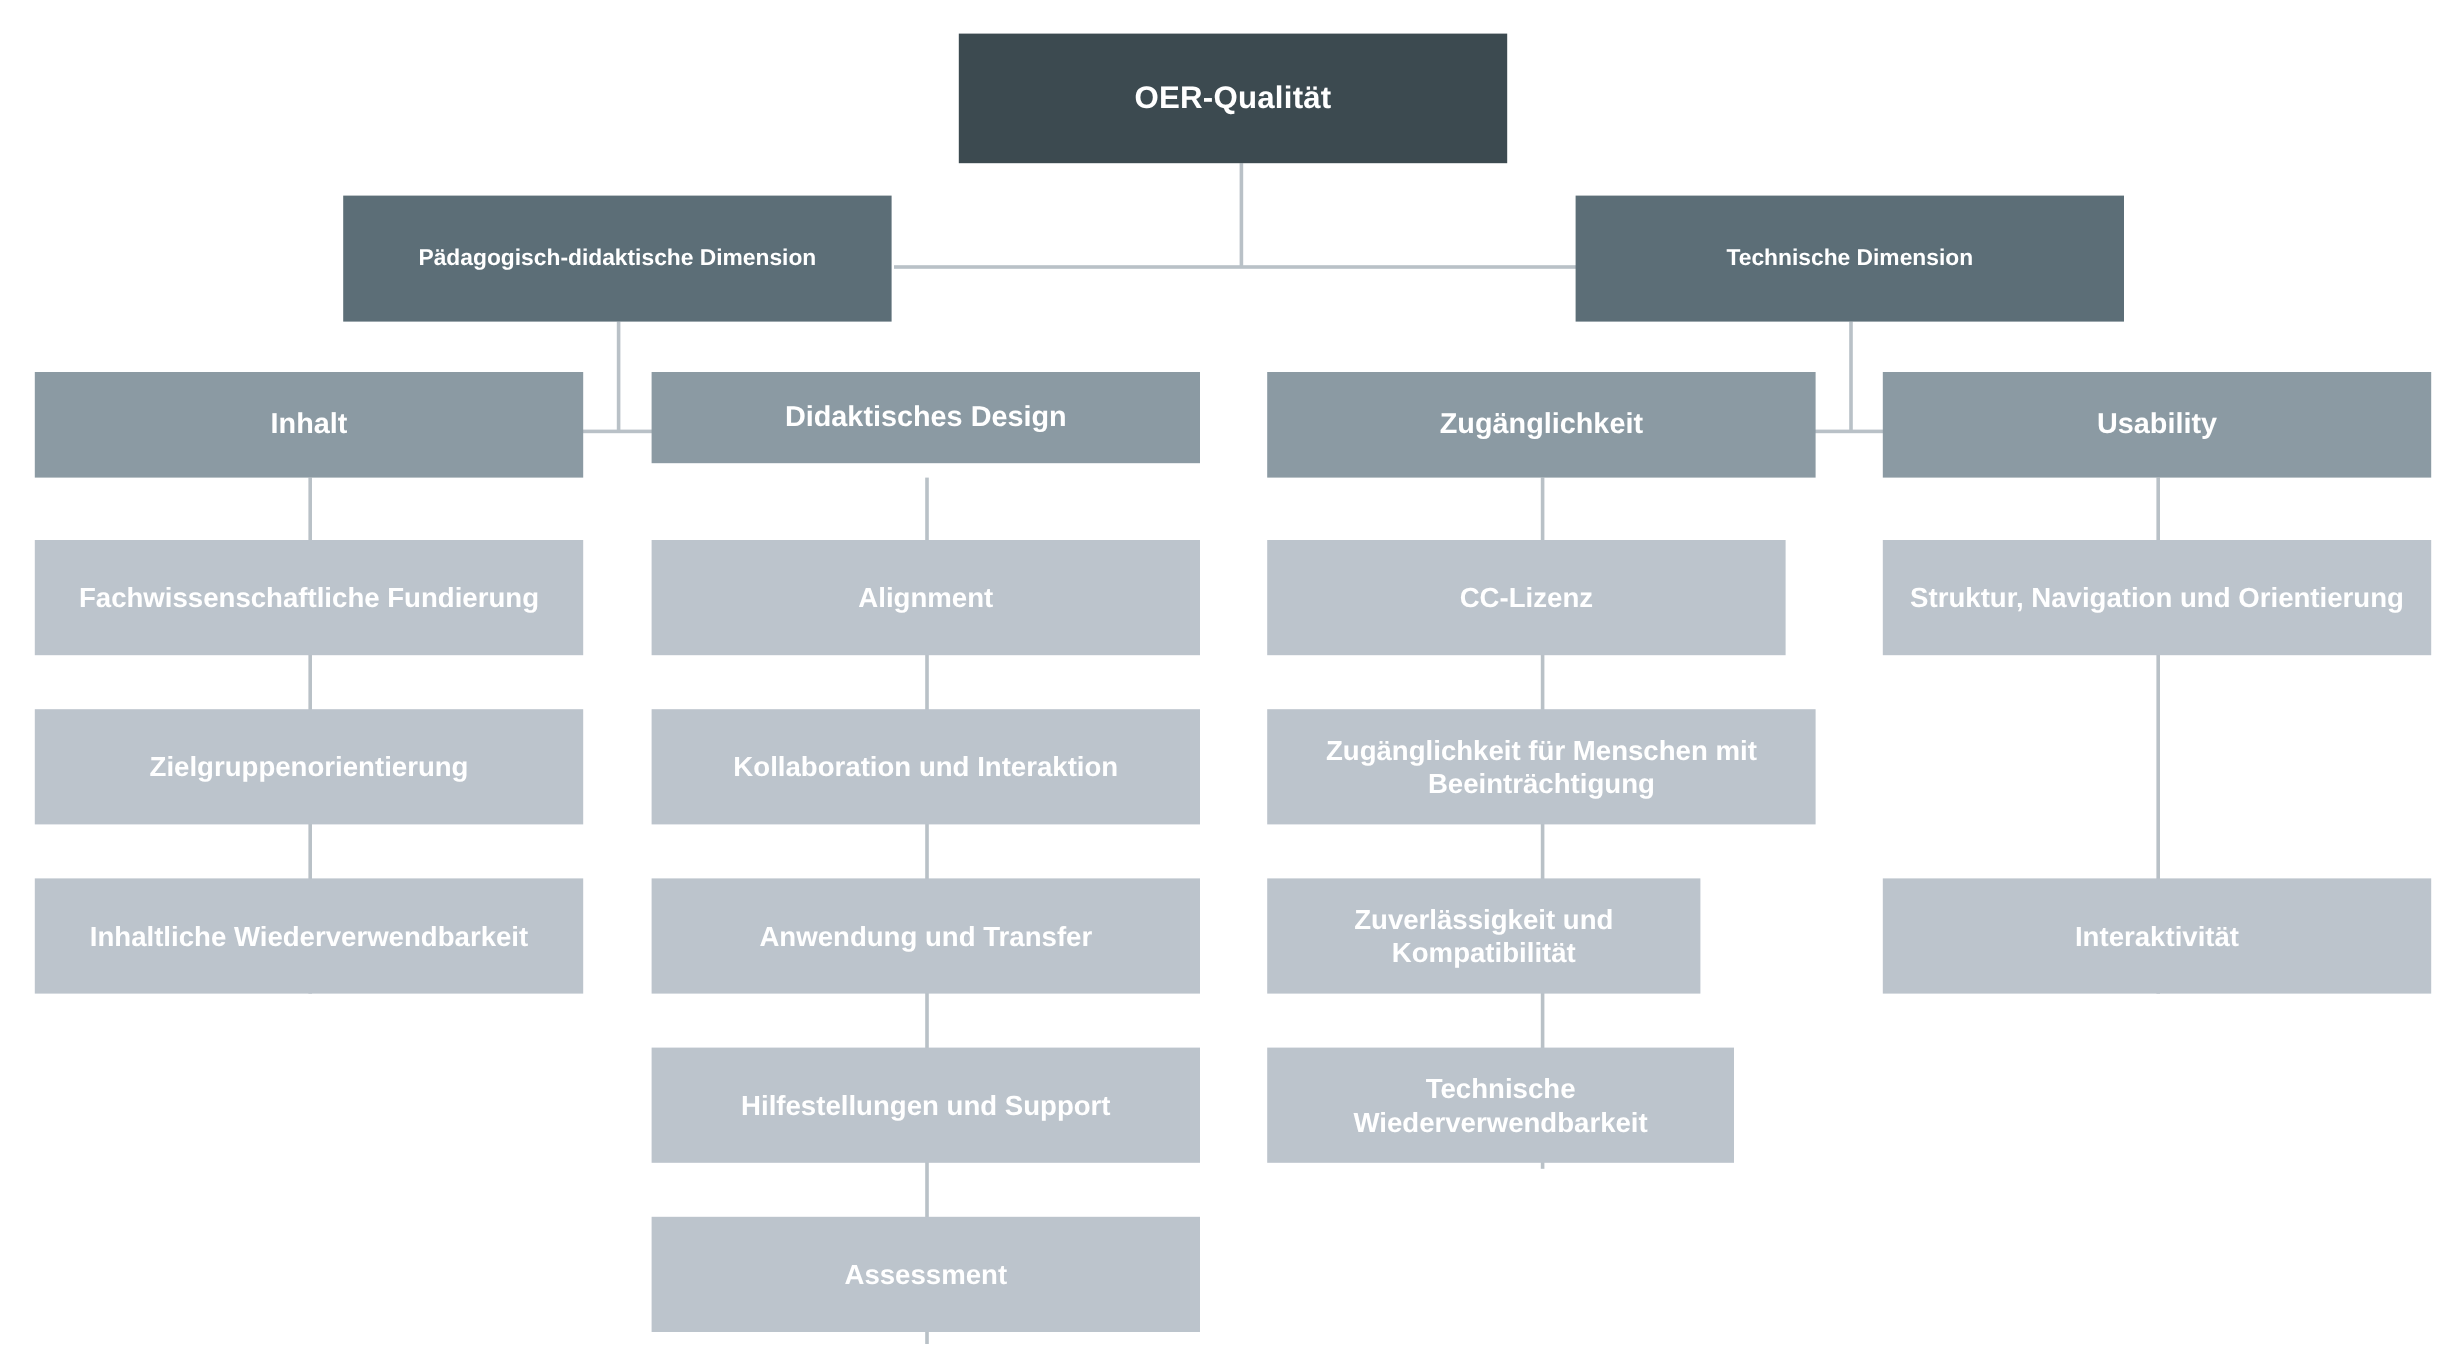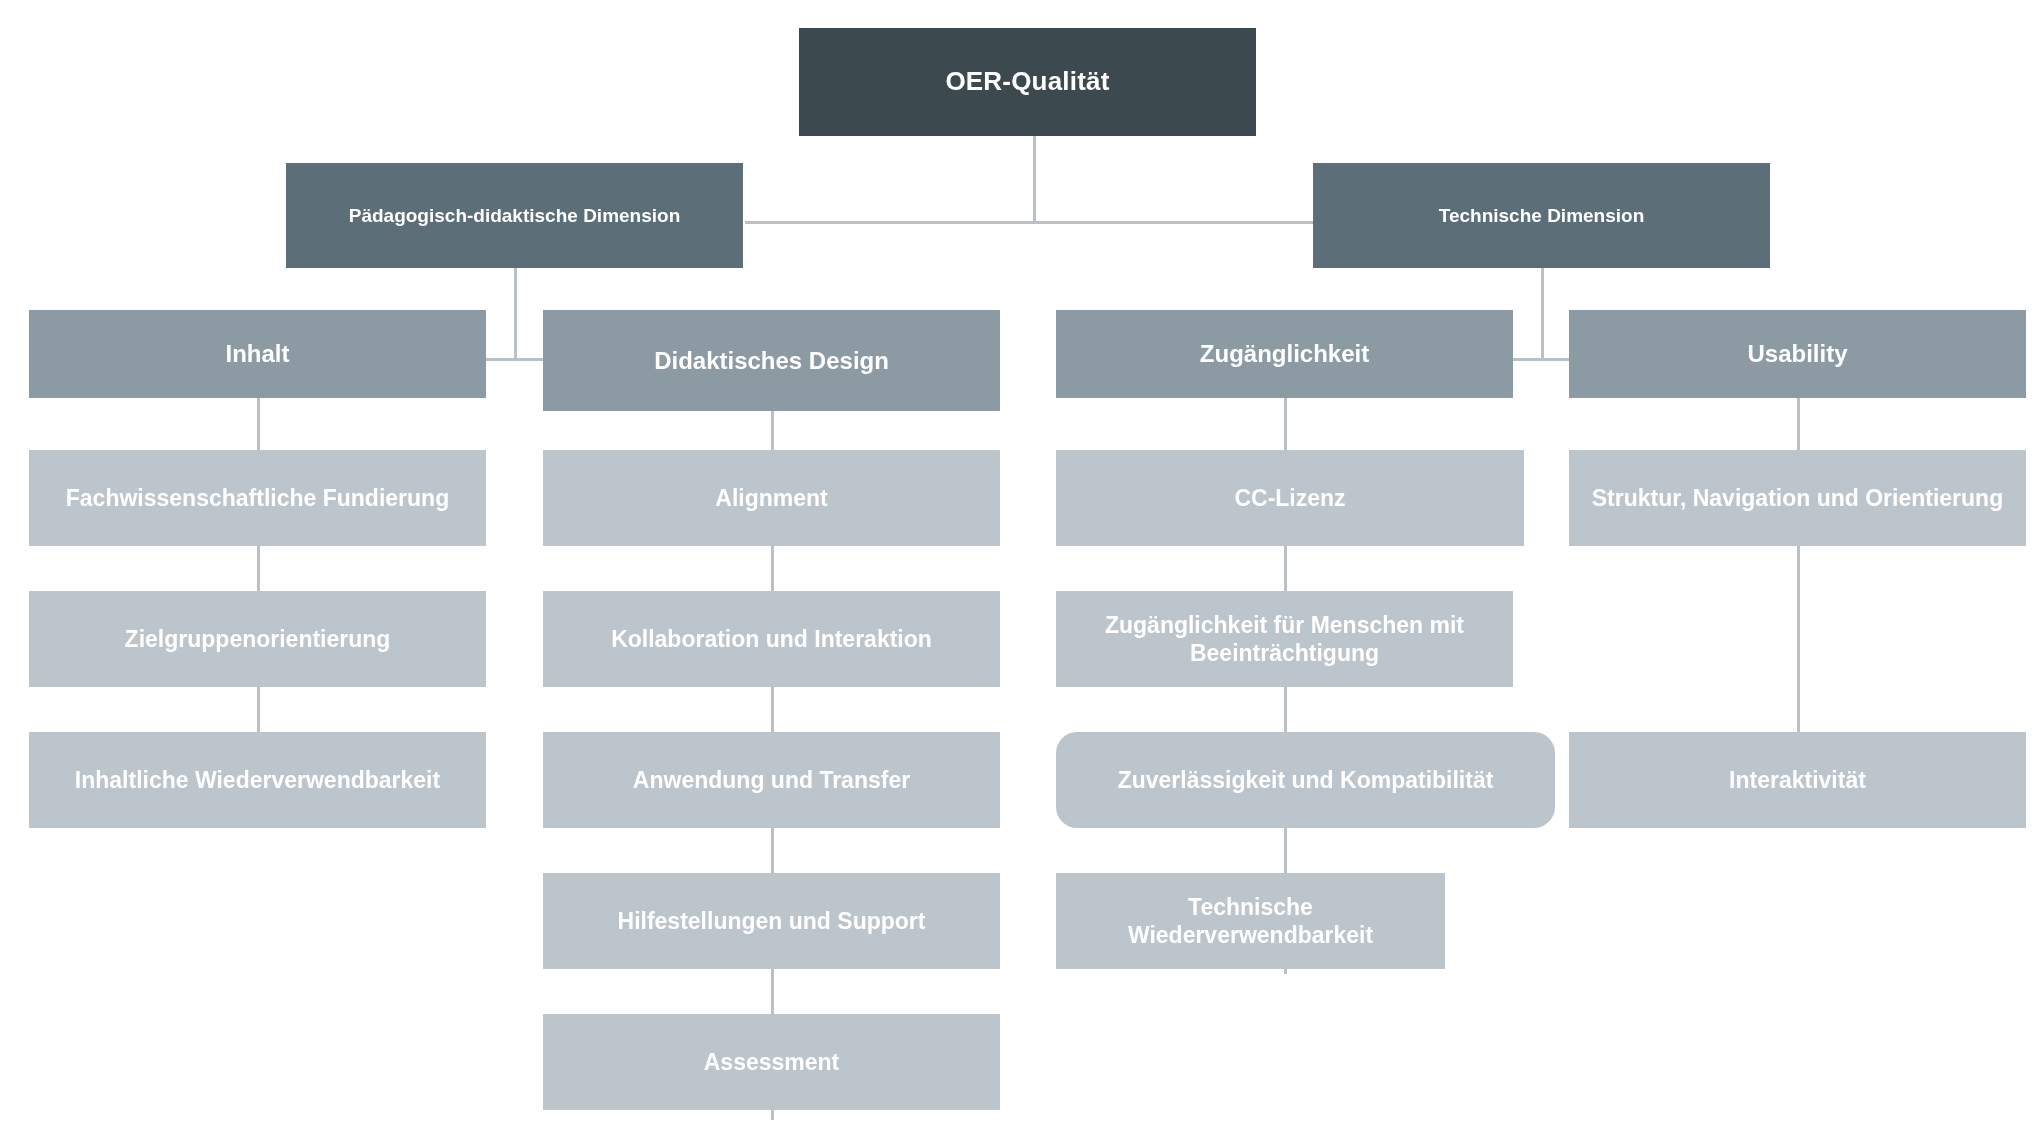--- a/index.html
+++ b/index.html
@@ -88,21 +88,21 @@
   <div class="node level1" style="left:286px; top:163px; width:457px; height:105px;">
     <span>Pädagogisch-didaktische Dimension</span>
   </div>
   <div class="node level1" style="left:1313px; top:163px; width:457px; height:105px;">
     <span>Technische Dimension</span>
   </div>
 
   <div class="node level2" style="left:29px; top:310px; width:457px; height:88px;">
     <span>Inhalt</span>
   </div>
-  <div class="node level2" style="left:543px; top:310px; width:457px; height:101px;">
+  <div class="node level2" style="left:543px; top:310px; width:457px; height:76px;">
     <span>Didaktisches Design</span>
   </div>
   <div class="node level2" style="left:1056px; top:310px; width:457px; height:88px;">
     <span>Zugänglichkeit</span>
   </div>
   <div class="node level2" style="left:1569px; top:310px; width:457px; height:88px;">
     <span>Usability</span>
   </div>
 
   <div class="node level3" style="left:29px; top:450px; width:457px; height:96px;">
@@ -124,27 +124,27 @@
   <div class="node level3" style="left:543px; top:732px; width:457px; height:96px;">
     <span>Anwendung und Transfer</span>
   </div>
   <div class="node level3" style="left:543px; top:873px; width:457px; height:96px;">
     <span>Hilfestellungen und Support</span>
   </div>
   <div class="node level3" style="left:543px; top:1014px; width:457px; height:96px;">
     <span>Assessment</span>
   </div>
 
-  <div class="node level3" style="left:1056px; top:450px; width:468px; height:96px;">
+  <div class="node level3" style="left:1056px; top:450px; width:432px; height:96px;">
     <span>CC-Lizenz</span>
   </div>
   <div class="node level3" style="left:1056px; top:591px; width:457px; height:96px;">
     <span>Zugänglichkeit für Menschen mit Beeinträchtigung</span>
   </div>
-  <div class="node level3" style="left:1056px; top:732px; width:499px; height:96px;border-radius:21px;">
+  <div class="node level3" style="left:1056px; top:732px; width:361px; height:96px;">
     <span>Zuverlässigkeit und Kompatibilität</span>
   </div>
   <div class="node level3" style="left:1056px; top:873px; width:389px; height:96px;">
     <span>Technische Wiederverwendbarkeit</span>
   </div>
 
   <div class="node level3" style="left:1569px; top:450px; width:457px; height:96px;">
     <span>Struktur, Navigation und Orientierung</span>
   </div>
   <div class="node level3" style="left:1569px; top:732px; width:457px; height:96px;">

